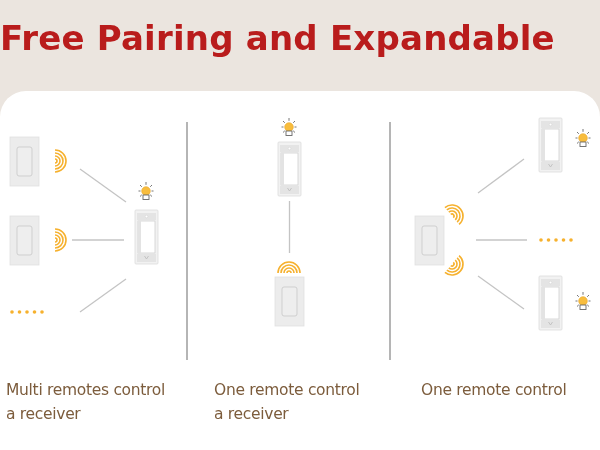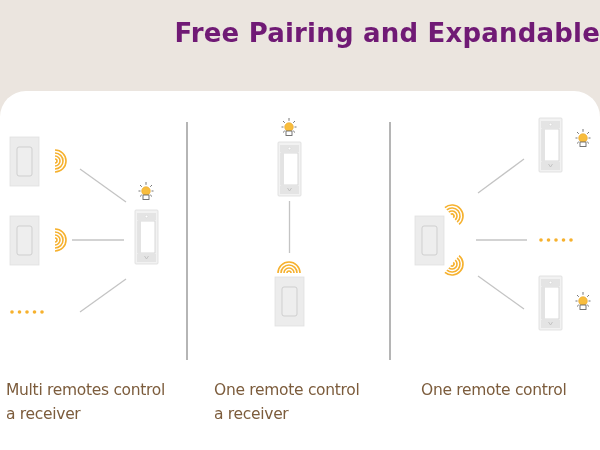--- a/index.html
+++ b/index.html
@@ -1,21 +1,21 @@
 <!DOCTYPE html>
 <html><head>
   <meta charset="utf-8">
   <style>
     * { box-sizing: border-box; margin: 0; padding: 0; }
     html, body { width: 600px; height: 450px; overflow: hidden; }
     body { background: #ebe5df; position: relative; font-family: "Liberation Sans", "DejaVu Sans", sans-serif; }
     .title {
-      position: absolute; left: 0; top: 18px; width: 600px; text-align: right;
-      font-family: "DejaVu Sans", sans-serif; font-weight: bold; font-size: 26px;
-      color: #701a75; letter-spacing: 0.2px;
+      position: absolute; left: 0; top: 18px; width: 600px; text-align: left;
+      font-family: "DejaVu Sans", sans-serif; font-weight: bold; font-size: 34px;
+      color: #b91c1c; letter-spacing: 0.2px;
     }
     .card {
       position: absolute; left: 0; top: 91px; width: 600px; height: 380px;
       background: #ffffff; border-radius: 26px 26px 0 0;
     }
     .divider { position: absolute; top: 122px; width: 1.5px; height: 238px; background: #b5b5b5; }
     svg.diagram { position: absolute; left: 0; top: 0; }
     .caption {
       position: absolute; top: 378px; font-family: "DejaVu Sans", sans-serif;
       font-size: 15.5px; line-height: 24px; color: #7c5c3c; letter-spacing: -0.3px;

